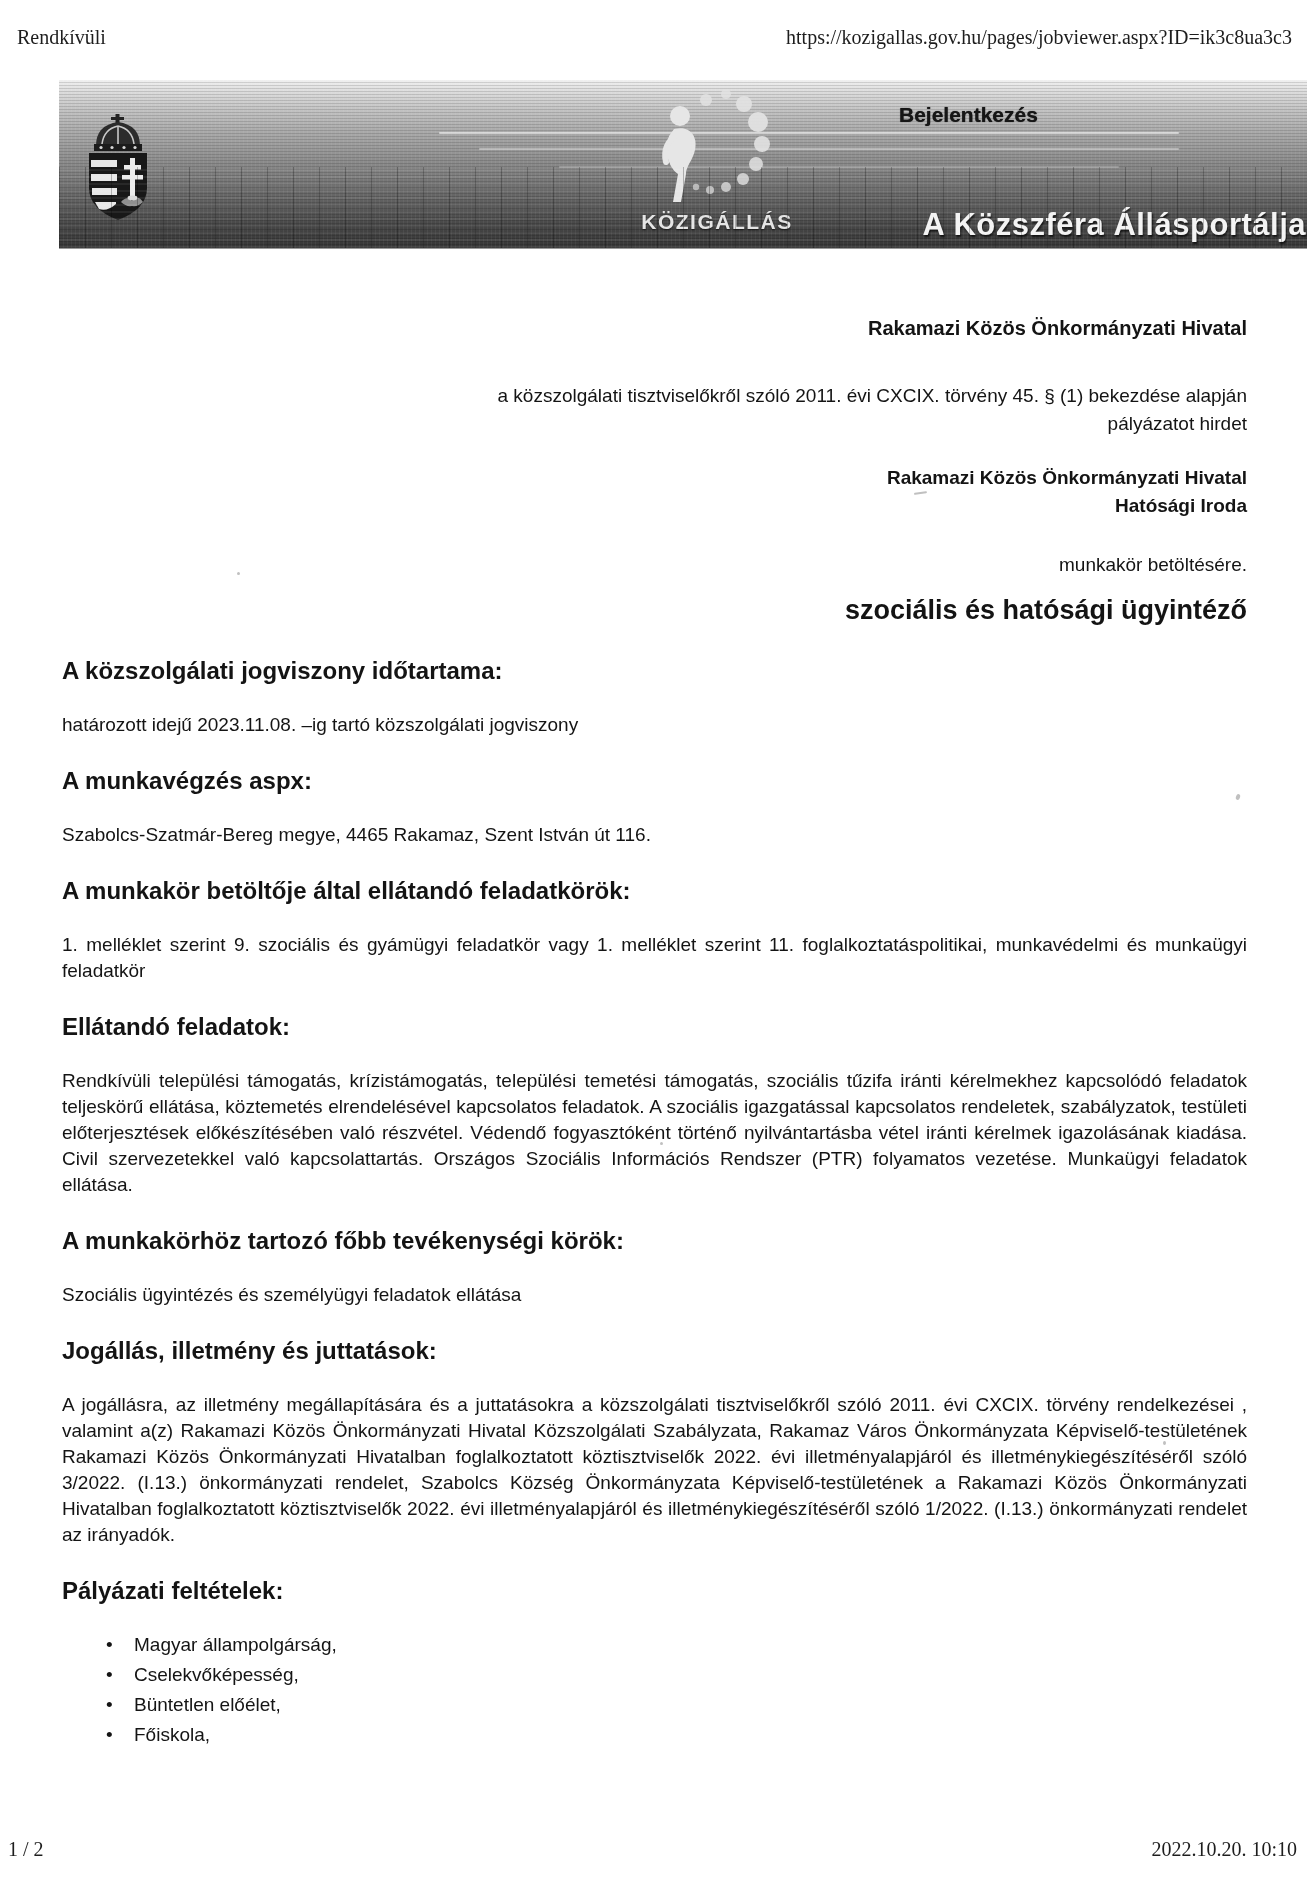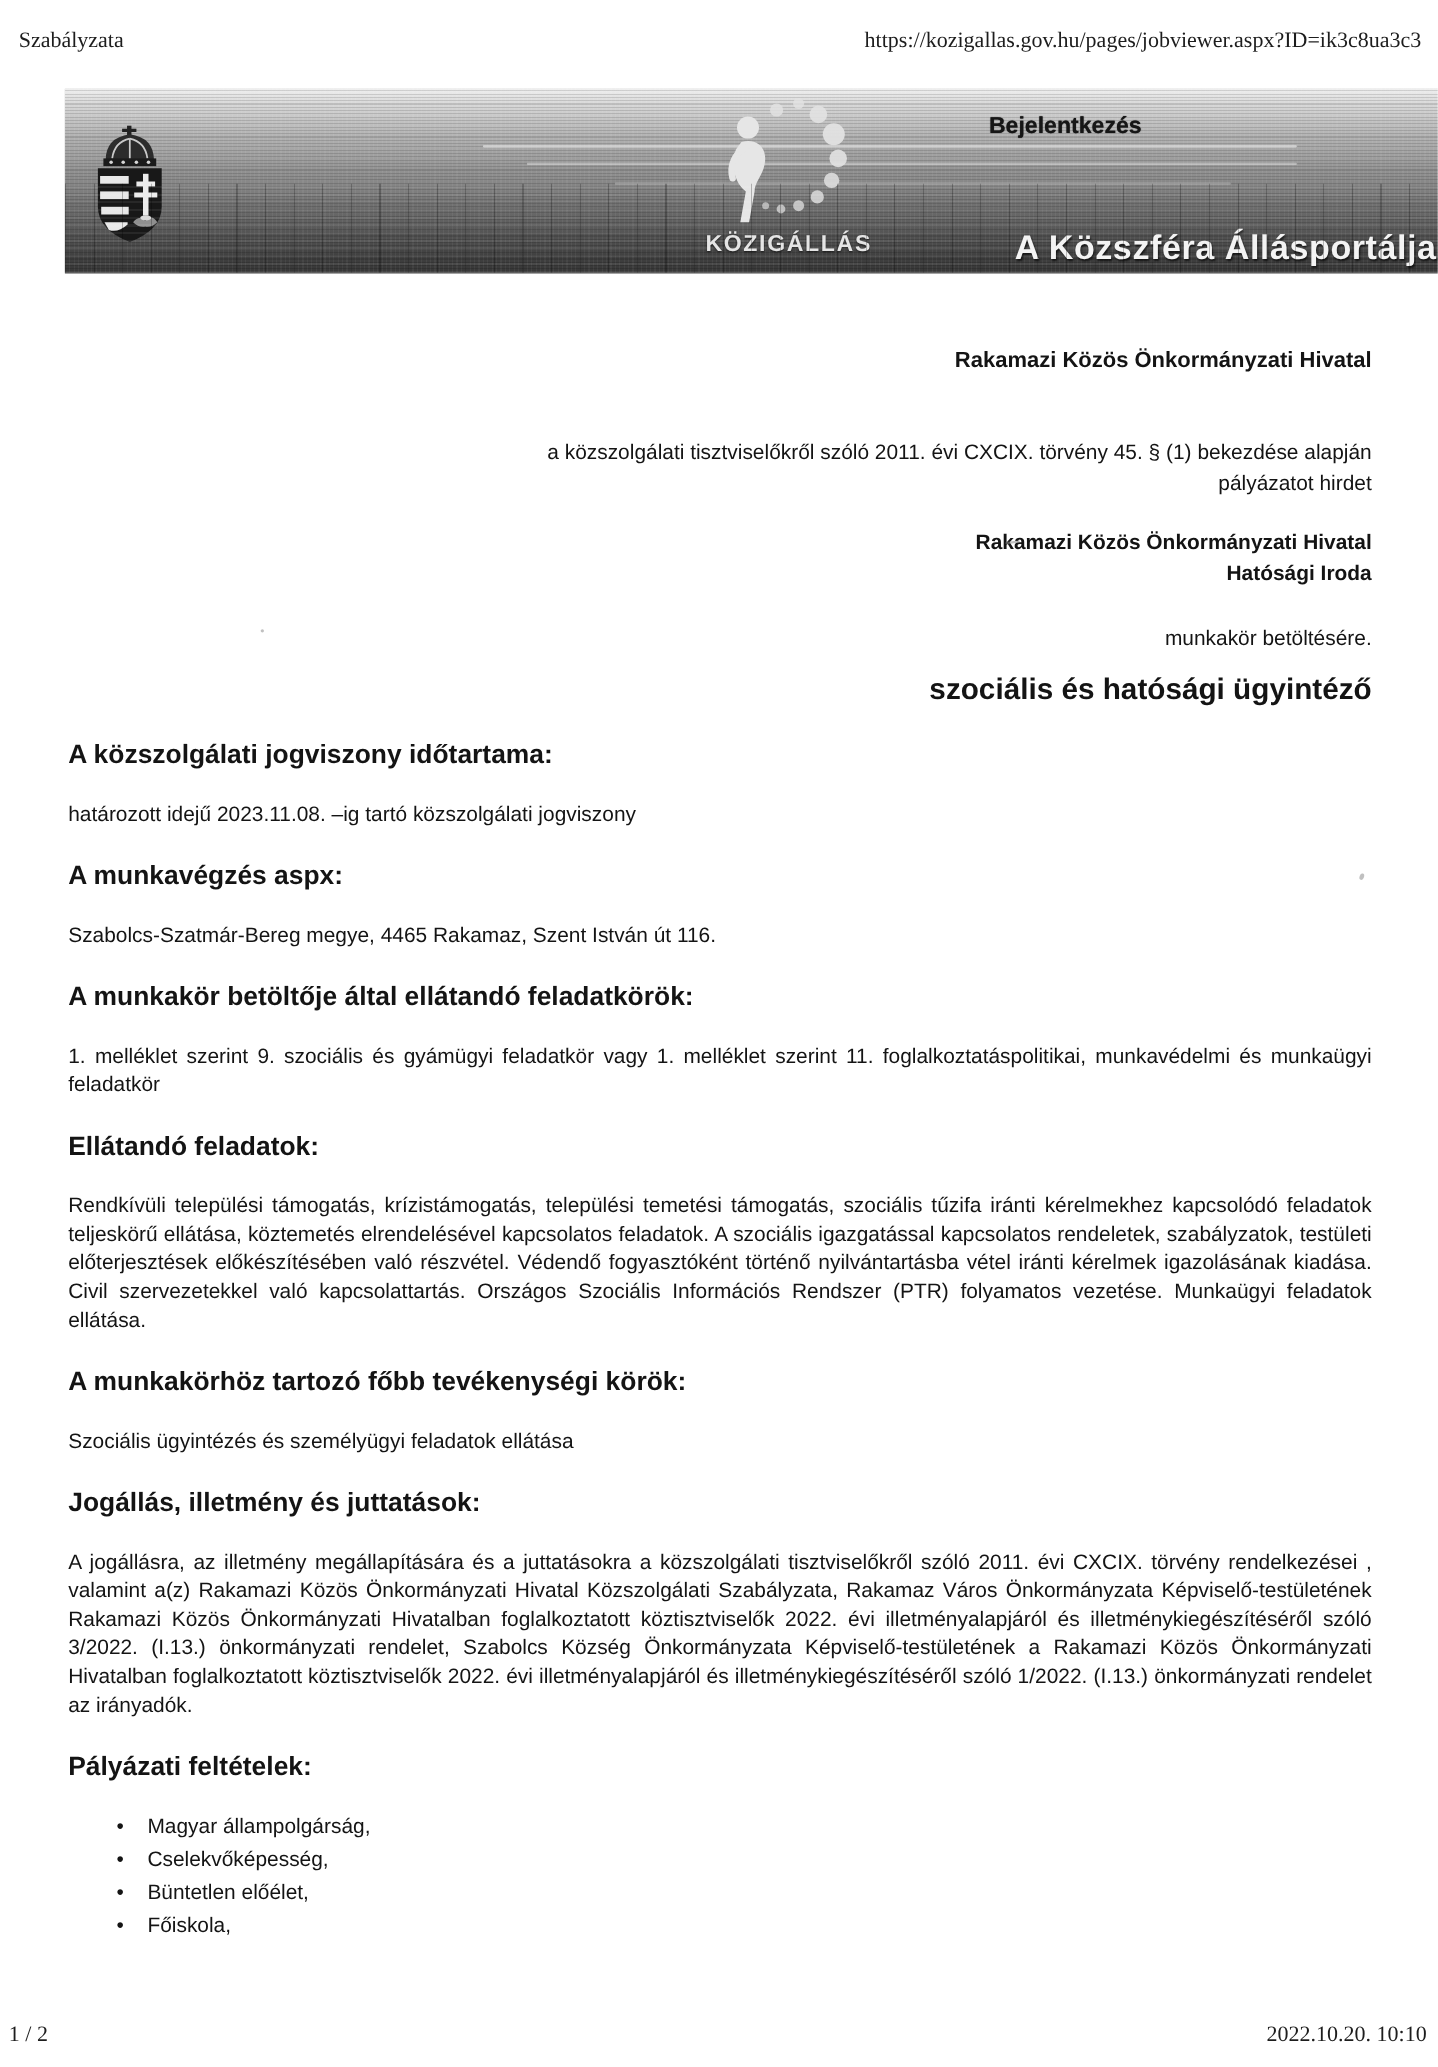--- a/index.html
+++ b/index.html
@@ -74,21 +74,21 @@
     position:absolute; right:22px; bottom:5px;
     font-size:31px; font-weight:bold; color:#f3f3f3;
     text-shadow:1px 2px 2px rgba(0,0,0,.7);
     letter-spacing:.5px;
   }
 
   
   .content { position:absolute; left:62px; top:300px; width:1185px; font-size:19px; line-height:26px; }
   .center  { text-align:right; }
   .org-title      { margin-top:14px; font-size:20px; font-weight:bold; line-height:28px; }
-  .legal-basis    { margin-top:56px; line-height:28px; }
+  .legal-basis    { margin-top:40px; line-height:28px; }
   .employer       { margin-top:26px; font-weight:bold; line-height:28px; }
   .job-title      { margin-top:14px; font-size:27px; font-weight:bold; line-height:36px; }
   .job-suffix     { margin-top:32px; }
   .sec-heading    { margin-top:30px; font-size:24px; font-weight:bold; }
   .sec-body       { margin-top:28px; }
   .justify        { text-align:justify; }
   .req-list       { margin-top:26px; list-style:none; }
   .req-list li    { position:relative; padding-left:72px; line-height:30px; }
   .bullet-dot     { position:absolute; left:44px; top:0; }
 
@@ -97,21 +97,21 @@
   .speck.a { left:914px;  top:492px;  width:13px; height:2px; border-radius:2px; transform:rotate(-8deg); }
   .speck.b { left:1236px; top:794px;  width:4px;  height:6px; transform:rotate(20deg); }
   .speck.c { left:237px;  top:572px;  width:3px;  height:3px; }
   .speck.d { left:660px;  top:1142px; width:3px;  height:3px; }
   .speck.e { left:1163px; top:1441px; width:3px;  height:4px; }
 </style>
 </head>
 <body>
 
 <div class="print-header">
-  <span>Szabályzata</span>
+  <span>Rendkívüli</span>
   <span>https://kozigallas.gov.hu/pages/jobviewer.aspx?ID=ik3c8ua3c3</span>
 </div>
 
 <div class="banner">
   <span class="streak s1"></span>
   <span class="streak s2"></span>
   <span class="streak s3"></span>
 
   <svg class="coat" viewBox="0 0 74 108" aria-hidden="true">
     <rect x="34.5" y="0" width="4" height="10" fill="#222"></rect>

